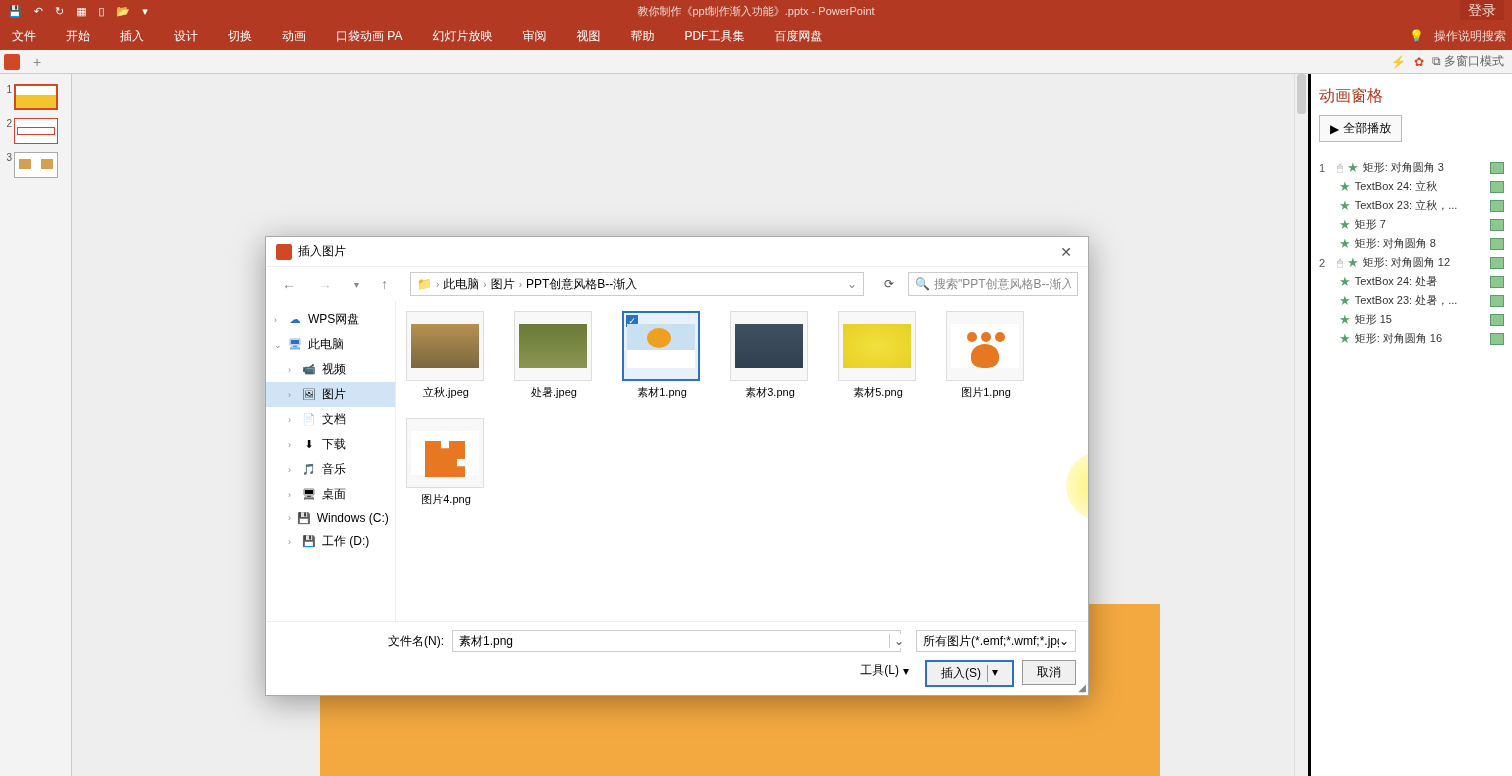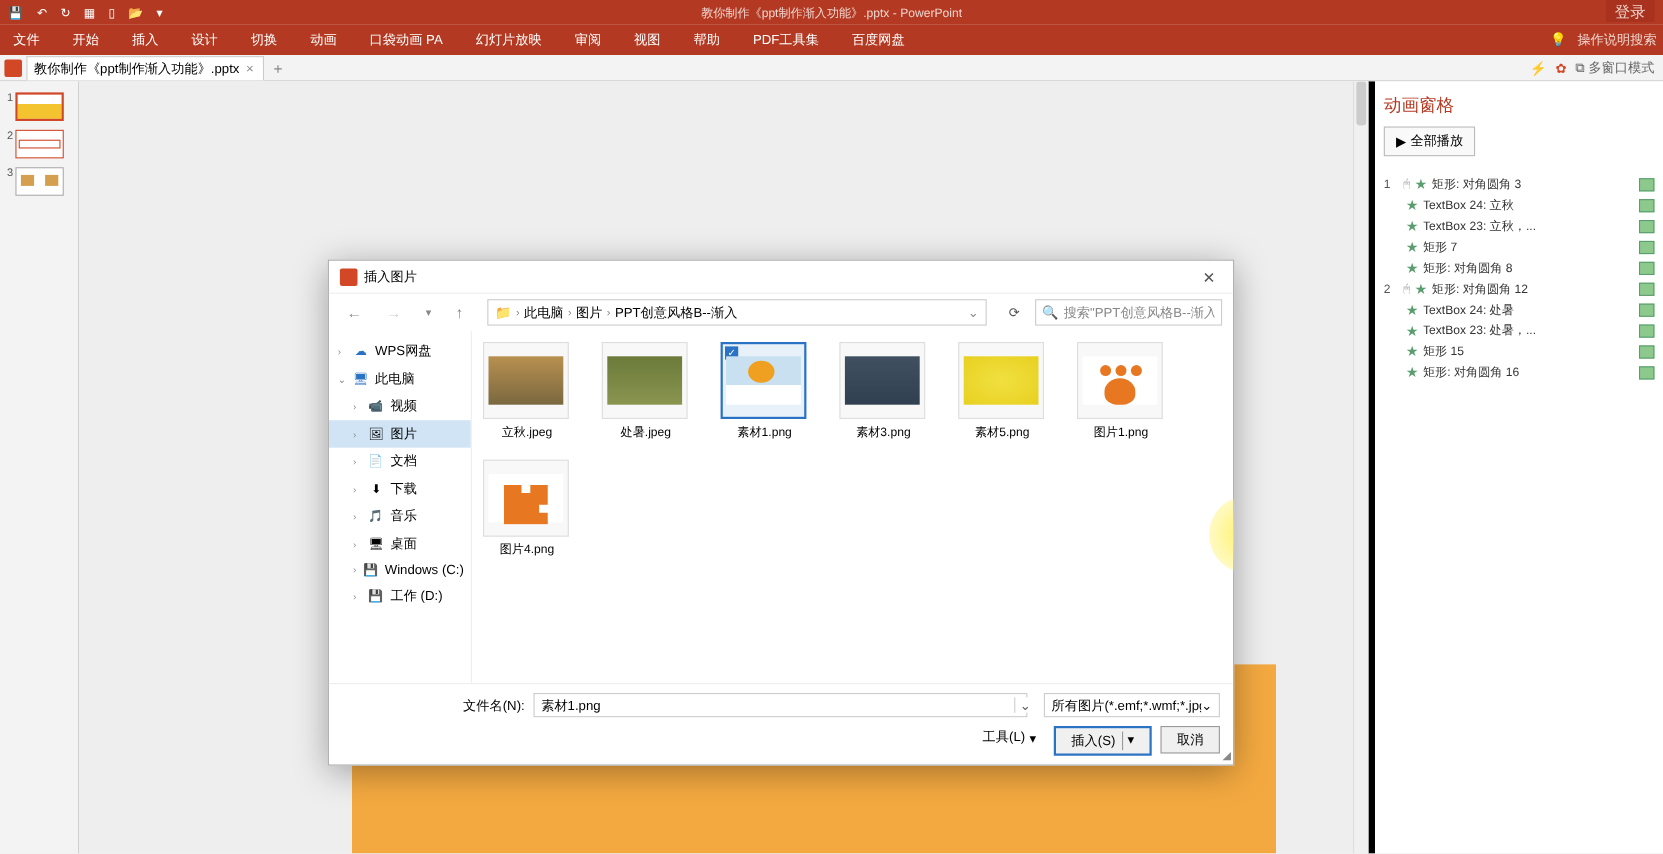--- a/index.html
+++ b/index.html
@@ -41,34 +41,34 @@
 .thumb.t3 { background:#fff;}
 .thumb.t3::before{content:"";position:absolute;width:12px;height:10px;left:4px;top:6px;background:#d4a050;}
 .thumb.t3::after{content:"";position:absolute;width:12px;height:10px;right:4px;top:6px;background:#d4a050;}
 
 .canvas-area { flex: 1; background: #eee; position: relative; overflow:hidden;}
 .canvas-scroll { position:absolute; right:0; top:0; bottom:0; width:14px; background:#f0f0f0; border-left:1px solid #ddd;}
 .canvas-scroll-thumb{ position:absolute; top:0; left:2px; right:2px; height:40px; background:#ccc; border-radius:3px;}
 .slide-bg { position: absolute; left: 248px; top: 530px; width: 840px; height: 190px; background: #f4a940; }
 
 
-.anim-pane { width: 268px; background: #fff; border-left: 6px solid #000000; padding: 8px; font-size: 12px; }
+.anim-pane { width: 204px; background: #fff; border-left: 3px solid #000000; padding: 8px; font-size: 12px; }
 .anim-title { color: #b33922; font-size: 16px; font-weight: 500; padding: 4px 0 8px 0; }
 .play-all-btn { border: 1px solid #bbb; padding: 4px 10px; font-size: 12px; cursor:pointer; display:inline-flex; align-items:center; gap:4px; background:#f9f9f9;}
 .anim-list { margin-top: 16px; }
 .anim-group-num { display:inline-block; width:14px; color:#555; font-size:11px;}
 .anim-mouse { font-size:10px; color:#888;}
 .anim-item { display: flex; align-items: center; gap: 4px; padding: 2px 0; cursor:pointer; }
 .anim-item.indent { padding-left: 20px;}
 .star-icon { color: #5a9e6f; font-size: 13px; }
 .anim-label { flex: 1; color: #333; white-space:nowrap; overflow:hidden; text-overflow:ellipsis; font-size:11px;}
 .anim-bar { width: 14px; height: 12px; background: #8dc98d; border: 1px solid #5a9e6f; }
 
 
-.dialog { position: absolute; left: 265px; top: 236px; width: 824px; height: 460px; background: #fff; border: 1px solid #aaa; box-shadow: 0 6px 30px rgba(0,0,0,0.35); display:flex; flex-direction:column;margin-left:33px;}
+.dialog { position: absolute; left: 265px; top: 236px; width: 824px; height: 460px; background: #fff; border: 1px solid #aaa; box-shadow: 0 6px 30px rgba(0,0,0,0.35); display:flex; flex-direction:column;}
 .dialog-titlebar { height: 30px; display: flex; align-items: center; padding: 0 10px; font-size: 12px; border-bottom: 1px solid #eee;}
 .dialog-icon { width:16px; height:16px; background:#d24726; border-radius:2px; margin-right:6px;}
 .dialog-close { margin-left:auto; font-size:14px; color:#555; cursor:pointer; padding:2px 6px;}
 .dialog-nav { height: 34px; display: flex; align-items: center; padding: 0 10px; gap: 10px; font-size: 12px; }
 .nav-btn { color: #888; cursor:pointer; padding:2px 6px; font-size:14px;}
 .breadcrumb-box { flex: 1; border: 1px solid #ccc; height: 24px; display: flex; align-items: center; padding: 0 6px; gap: 4px; margin: 0 6px;}
 .folder-icon { color: #e8b04a; }
 .crumb { cursor:pointer; }
 .crumb-sep { color:#888; font-size:10px;}
 .crumb-drop { margin-left:auto; color:#888; cursor:pointer;}
@@ -156,24 +156,20 @@
   <span class="ribbon-tab">PDF工具集</span>
   <span class="ribbon-tab">百度网盘</span>
   <div class="ribbon-help">
     <span class="lightbulb">💡</span>
     <span>操作说明搜索</span>
   </div>
 </div>
 
 <div class="doctabs">
   <span class="doctab-icon"></span>
-  <div class="doctab">
-    <span>教你制作《ppt制作渐入功能》.pptx</span>
-    <span class="doctab-close">×</span>
-  </div>
   <span class="doctab-add">+</span>
   <div class="doctabs-right">
     <span>⚡</span>
     <span style="color:#d24726;">✿</span>
     <span>⧉ <span>多窗口模式</span></span>
   </div>
 </div>
 
 <div class="main">
   <div class="thumb-panel">

